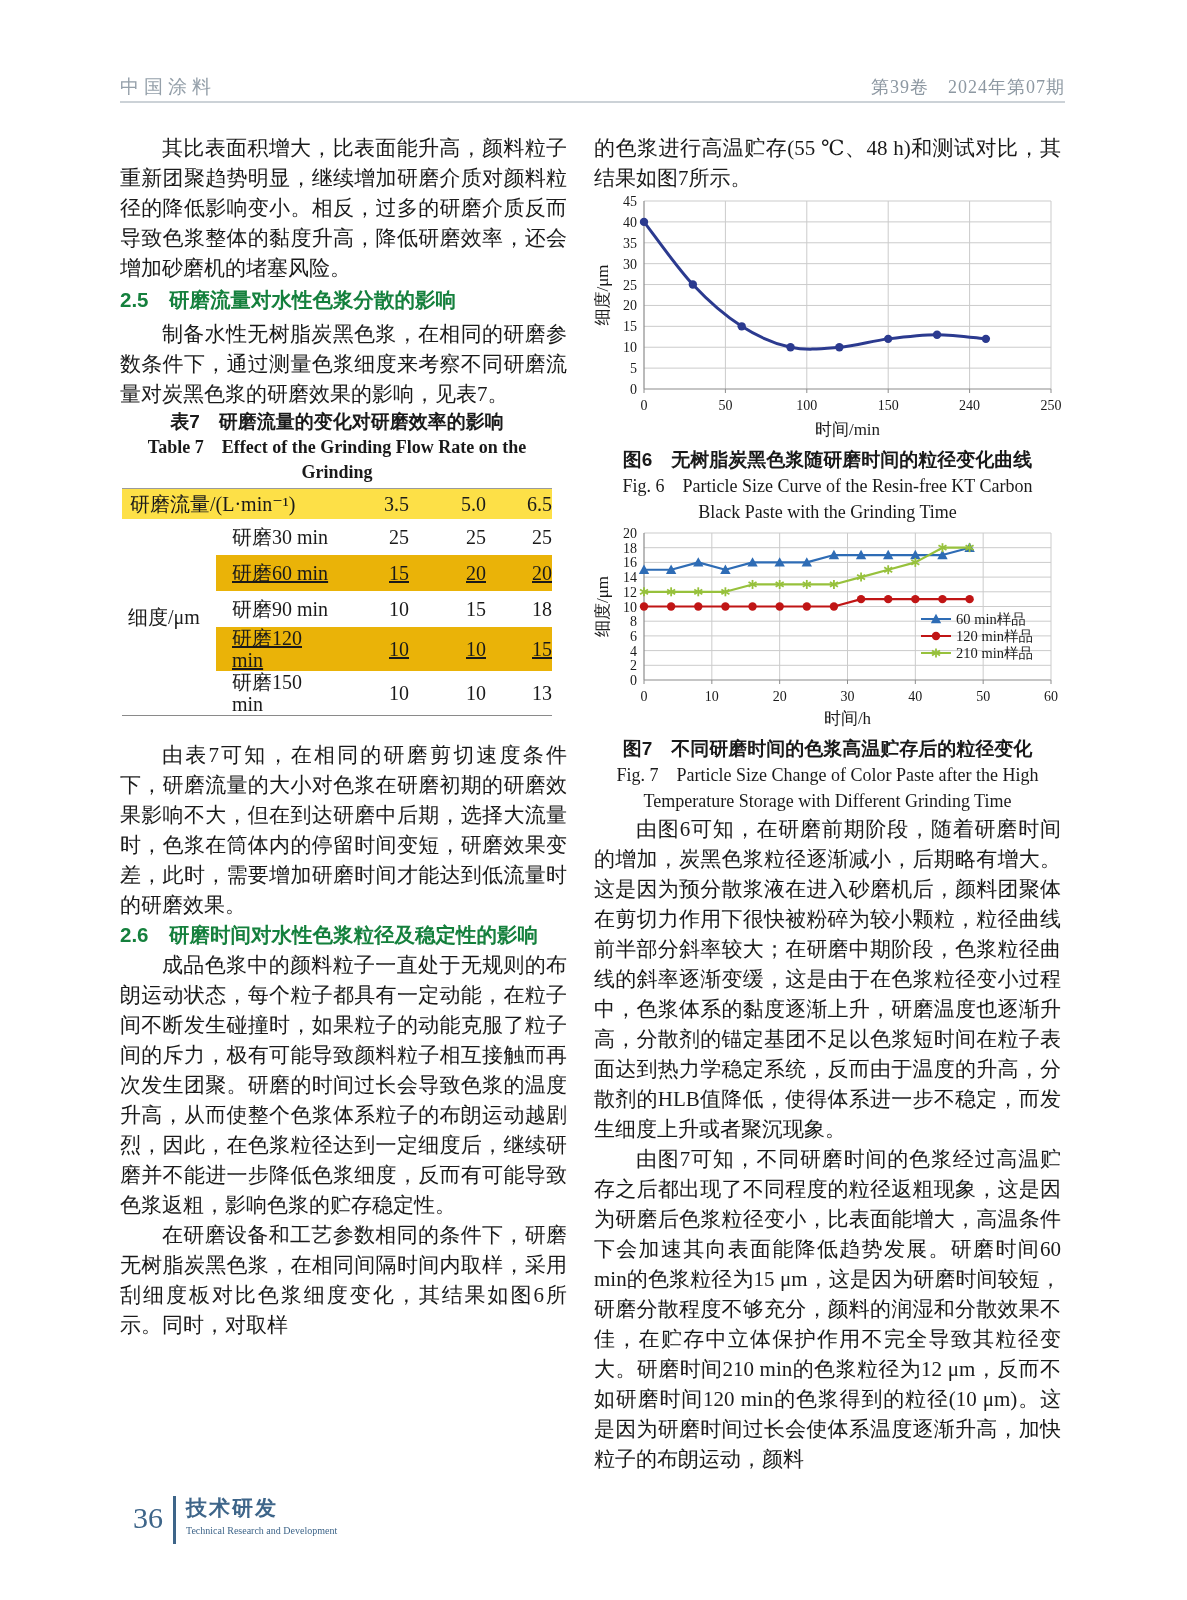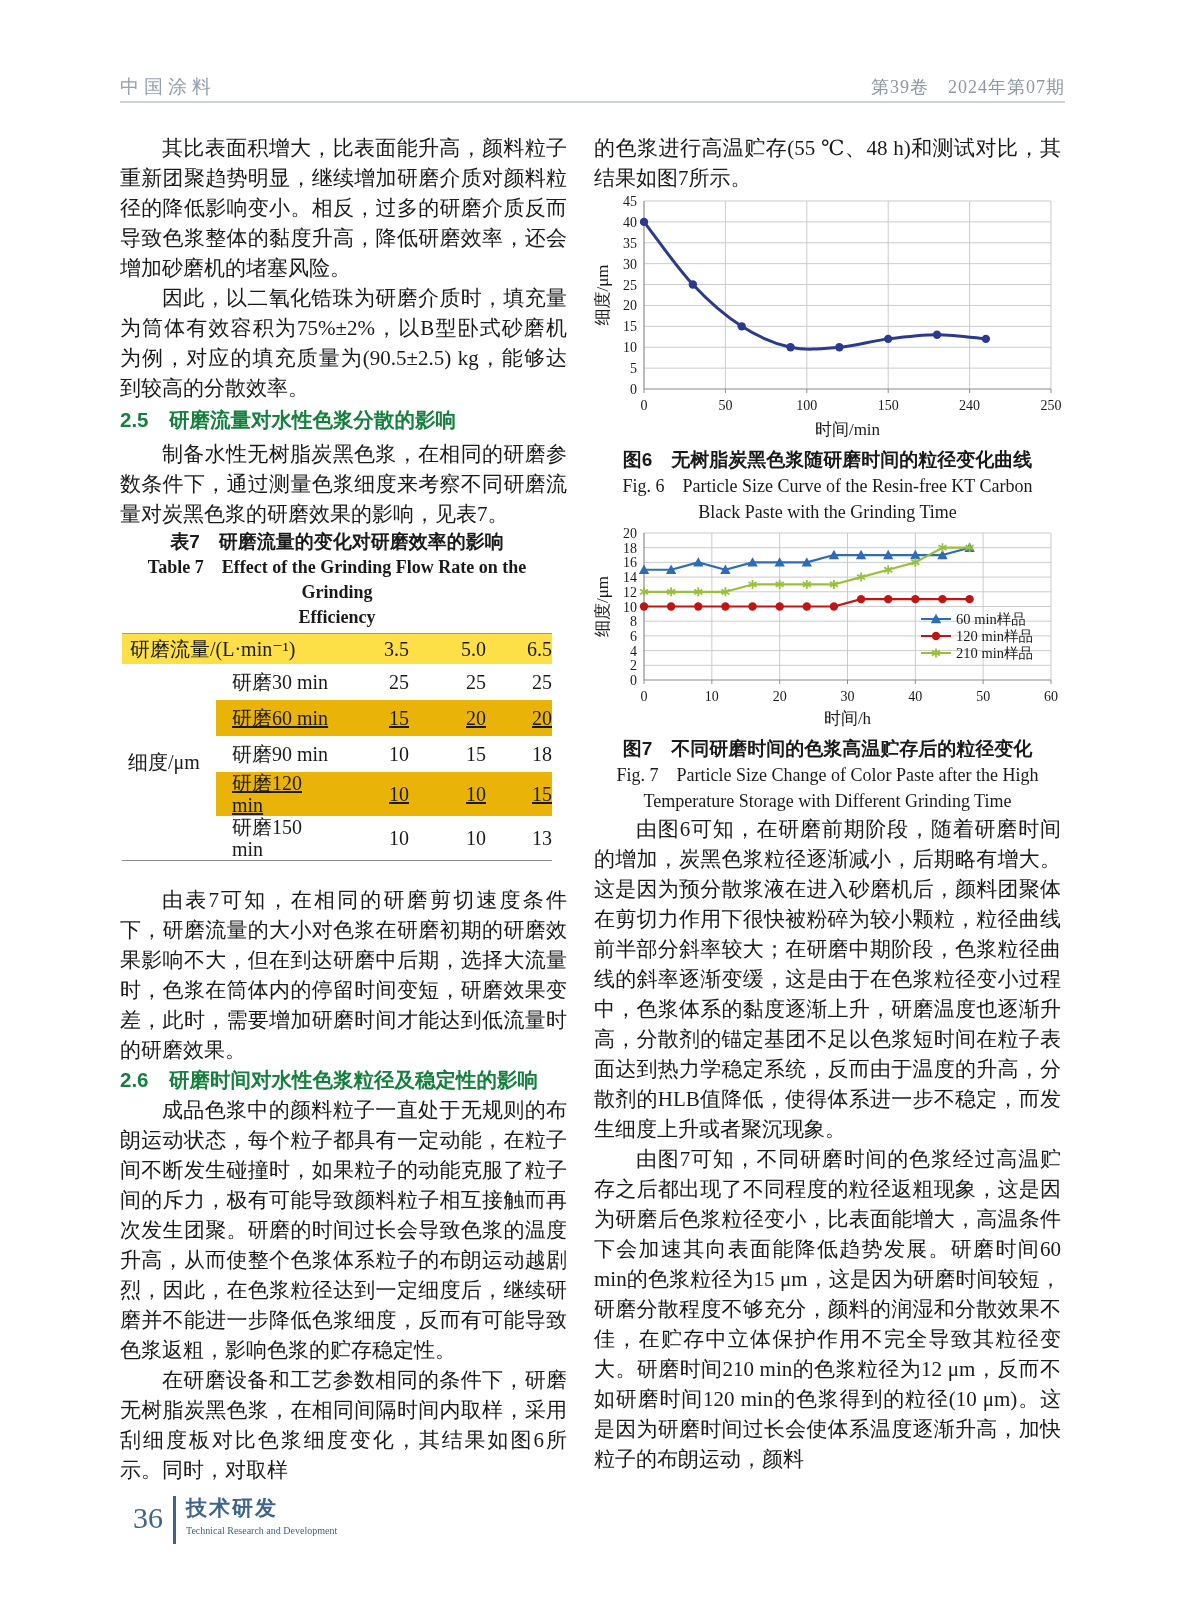--- a/index.html
+++ b/index.html
@@ -61,28 +61,26 @@
 <body>
 
 <div class="pg-header">
   <span class="journal-name">中国涂料</span>
   <span class="issue-info">第39卷　2024年第07期</span>
 </div>
 <div class="header-rule"></div>
 
 <section class="col col-left">
   <p class="par">其比表面积增大，比表面能升高，颜料粒子重新团聚趋势明显，继续增加研磨介质对颜料粒径的降低影响变小。相反，过多的研磨介质反而导致色浆整体的黏度升高，降低研磨效率，还会增加砂磨机的堵塞风险。</p>
-  <p class="par">因此，以二氧化锆珠为研磨介质时，填充量为筒体有效容积为75%±2%，以B型卧式砂磨机为例，对应的填充质量为(90.5±2.5) kg，能够达到较高的分散效率。</p>
   <h3 class="sec">2.5 研磨流量对水性色浆分散的影响</h3>
   <p class="par">制备水性无树脂炭黑色浆，在相同的研磨参数条件下，通过测量色浆细度来考察不同研磨流量对炭黑色浆的研磨效果的影响，见表7。</p>
 
   <div class="tbl-block">
     <div class="tbl-title-cn">表7 研磨流量的变化对研磨效率的影响</div>
     <div class="tbl-title-en">Table 7 Effect of the Grinding Flow Rate on the Grinding</div>
-    <div class="tbl-title-en">Efficiency</div>
     <table class="t7">
       <colgroup>
           <col style="width:94px">
           <col style="width:118px">
           <col style="width:75px">
           <col style="width:77px">
           <col style="width:66px">
         </colgroup>
       <thead>
         <tr>

